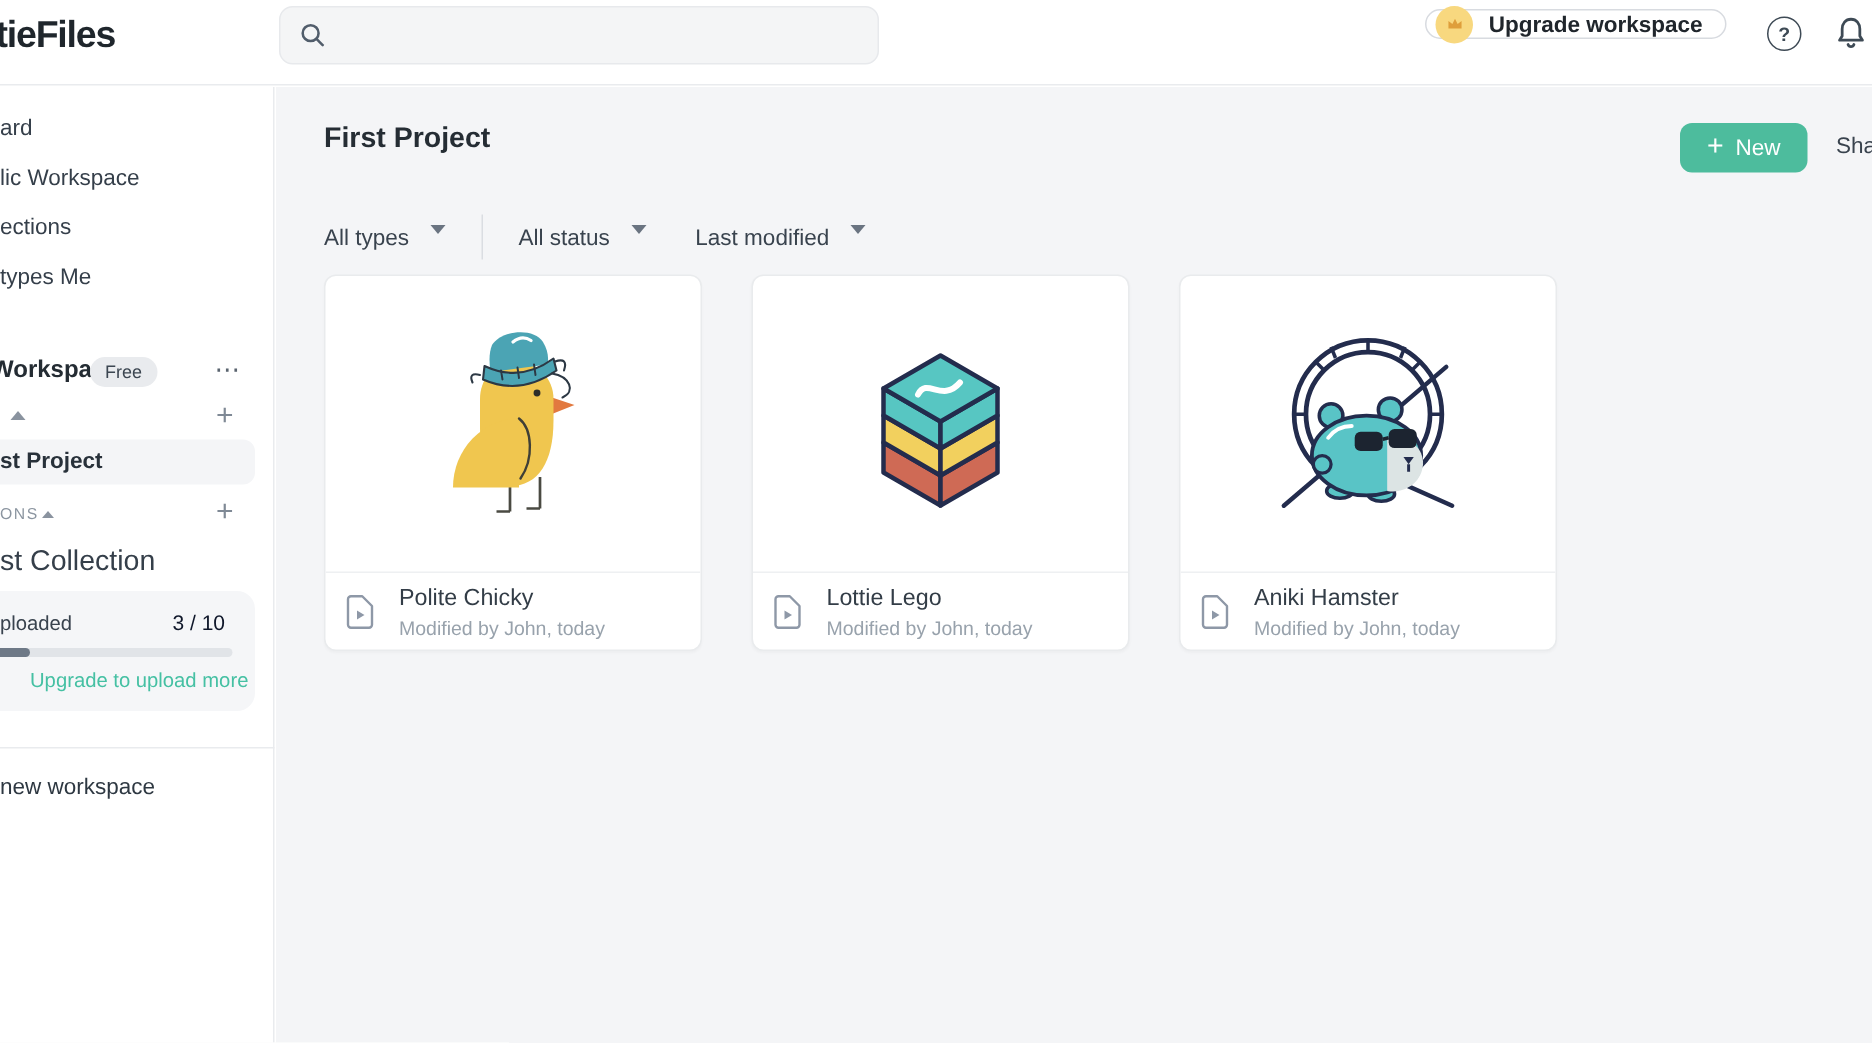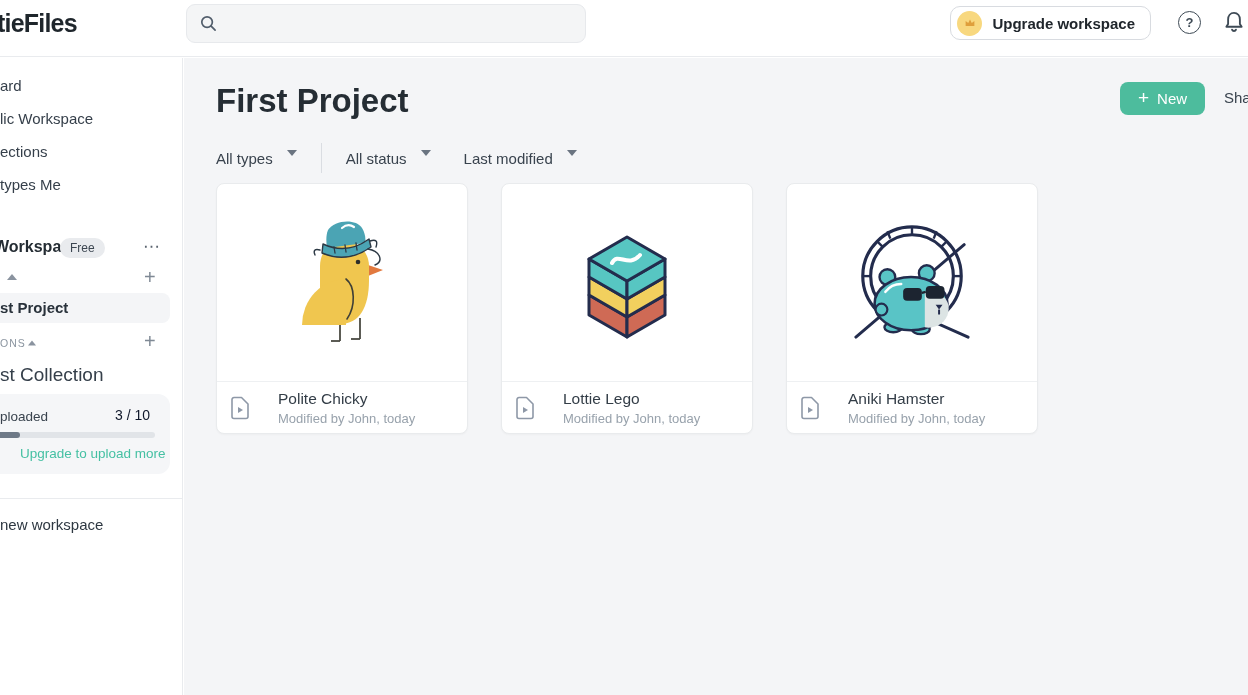--- a/index.html
+++ b/index.html
@@ -12,21 +12,21 @@
     background:#fff; border-bottom:1px solid #e9ebee; z-index:5; }
   .logo { position:absolute; left:-3px; top:9px; font-size:25px; font-weight:800;
     color:#1f262c; letter-spacing:-0.8px; }
   .searchbox { position:absolute; left:186px; top:4px; width:400px; height:39px;
     background:#f4f5f6; border:1px solid #e7e9ec; border-radius:9px; }
   .searchbox svg { position:absolute; left:13px; top:10px; }
   .searchbox input { position:absolute; left:40px; top:0; width:350px; height:37px;
     border:none; outline:none; background:transparent; font-size:15px; color:#333;
     font-family:"Liberation Sans", sans-serif; }
   .searchbox input::placeholder { color:#6b7684; opacity:1; }
-  .upgrade-btn { position:absolute; right:97px; top:6px; height:34px;
+  .upgrade-btn { position:absolute; right:97px; top:6px; height:20px;
     display:flex; align-items:center; gap:10px; padding:0 15px 0 6px;
     background:#fff; border:1px solid #d8dbe0; border-radius:10px; cursor:pointer; }
   .crown-circle { width:25px; height:25px; border-radius:50%; background:#f8d87f;
     display:flex; align-items:center; justify-content:center; }
   .upgrade-label { font-size:15px; font-weight:700; color:#20262c; }
   .help-btn { position:absolute; left:1178px; top:11px; width:23px; height:23px;
     border:1.7px solid #3e4a55; border-radius:50%; display:flex; align-items:center;
     justify-content:center; font-size:13px; font-weight:700; color:#3e4a55; cursor:pointer; }
   .bell-btn { position:absolute; left:1222px; top:10px; width:24px; height:24px; cursor:pointer; }
 
@@ -70,21 +70,21 @@
   .upload-link { position:absolute; left:36px; top:52px; font-size:13.5px; font-weight:500;
     color:#45c0a3; white-space:nowrap; cursor:pointer; }
   .sb-divider { position:absolute; left:0; top:440px; width:183px; height:0;
     border-top:1px solid #e9ebee; }
   .sb-footer { position:absolute; left:0; top:458px; font-size:15px; color:#2e3842;
     white-space:nowrap; cursor:pointer;text-align:right; }
 
   
   .main { position:absolute; left:184px; top:58px; width:1064px; height:637px;
     background:#f4f5f7; }
-  .page-title { position:absolute; left:32px; top:24px; font-size:33px; font-weight:700;
+  .page-title { position:absolute; left:32px; top:24px; font-size:19px; font-weight:700;
     color:#252d34; }
   .new-btn { position:absolute; left:936px; top:24px; width:85px; height:33px;
     background:#4dbc9d; border:none; border-radius:8px; color:#fff; display:flex;
     align-items:center; justify-content:center; gap:8px; font-size:15px; cursor:pointer;
     font-family:"Liberation Sans", sans-serif; }
   .new-plus { font-size:19px; font-weight:300; line-height:1; margin-top:-2px; }
   .share-label { position:absolute; left:1040px; top:31px; font-size:15px; font-weight:500;
     color:#39434e; white-space:nowrap; cursor:pointer; }
   .filters { position:absolute; left:32px; top:88px; height:24px; display:flex;
     align-items:center; }
@@ -94,21 +94,21 @@
     border-right:5px solid transparent; border-top:6px solid #6a7481; }
   .filter-divider { width:1px; height:30px; background:#dadde2; margin:0 24px; }
   .f-gap { width:33px; }
 
   .cards { position:absolute; left:32px; top:125px; display:flex; gap:33px; }
   .card { width:252px; height:251px; background:#fff; border:1px solid #e9ebed;
     border-radius:8px; overflow:hidden; box-shadow:0 1px 2px rgba(20,30,40,0.03);
     cursor:pointer; }
   .thumb { height:198px; display:flex; align-items:center; justify-content:center;
     border-bottom:1px solid #eef0f2; }
-  .card-info { height:52px; display:flex; align-items:center; gap:28px; padding:0 13px; }
+  .card-info { height:52px; display:flex; align-items:center; gap:16px; padding:0 13px; }
   .card-title { font-size:15.5px; font-weight:500; color:#333d47; margin-bottom:3px;
     white-space:nowrap; }
   .card-meta { font-size:13px; color:#98a2ac; white-space:nowrap; }
 </style>
 </head>
 <body>
 
 <div id="app">
 
   <div class="topbar">

